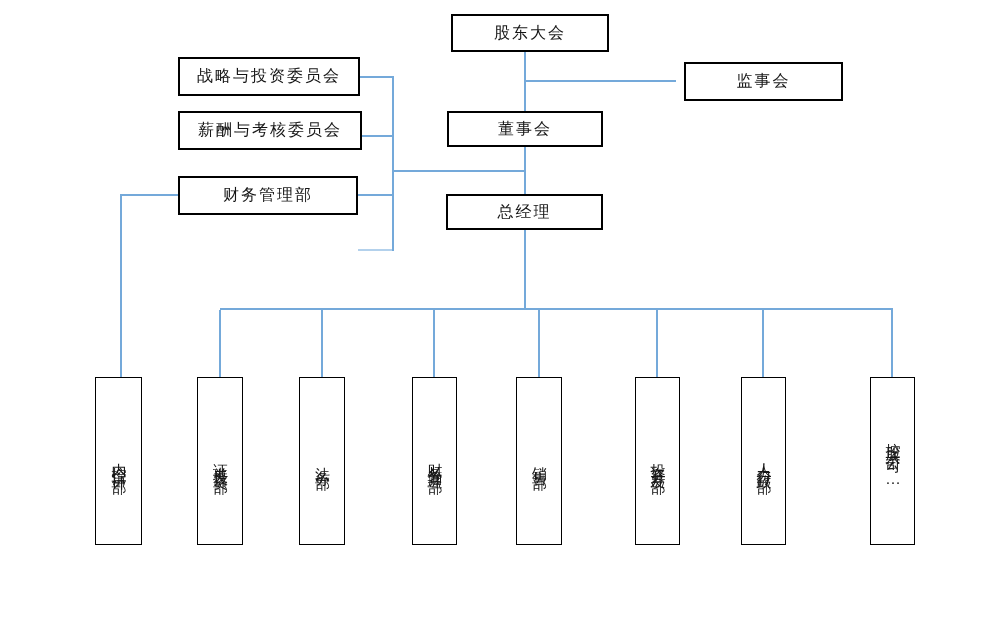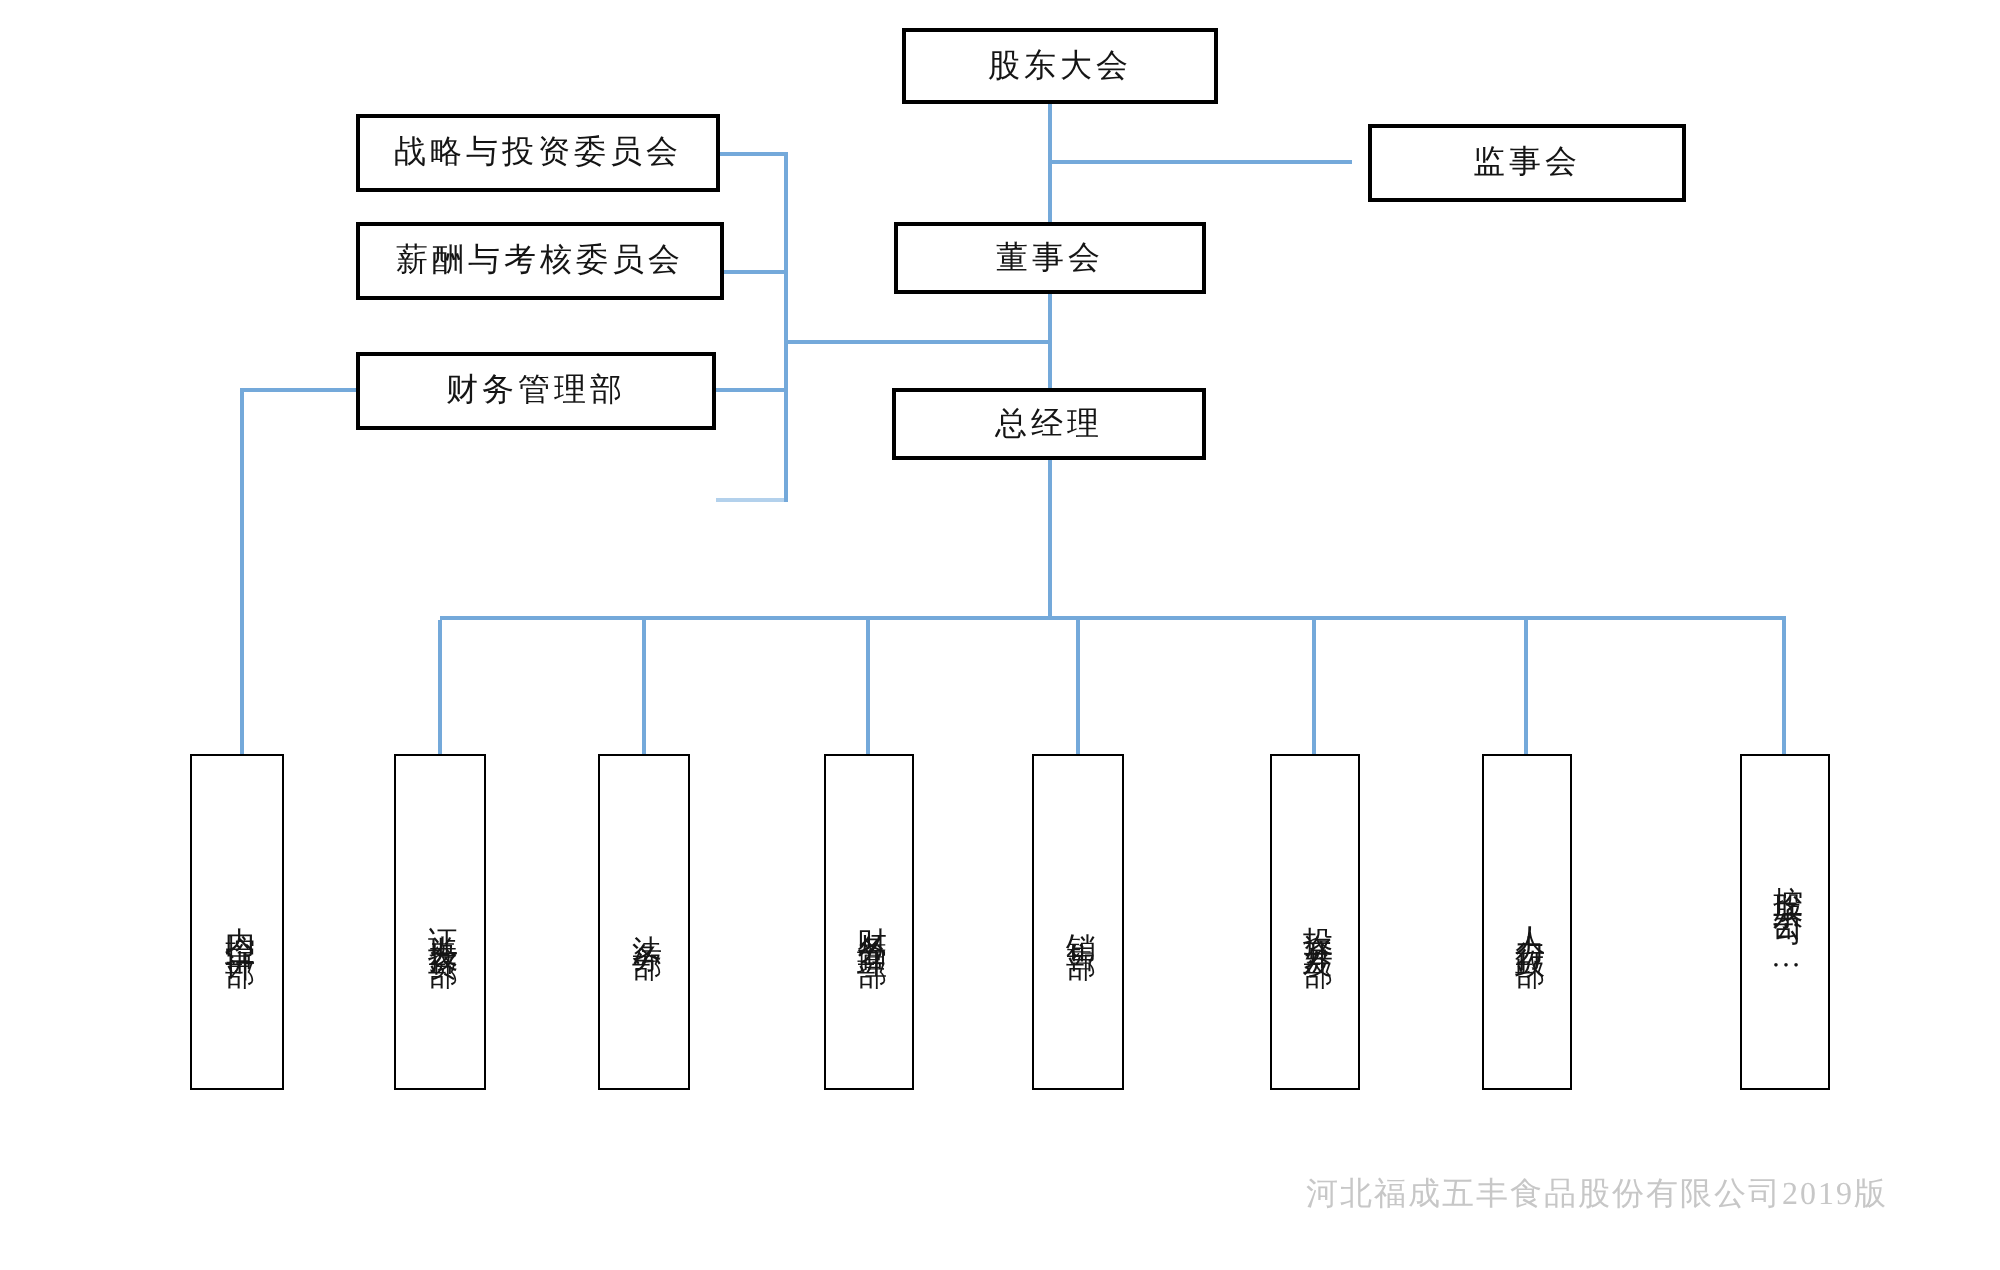--- a/index.html
+++ b/index.html
@@ -115,14 +115,13 @@
 
   <div class="vbox" id="b-d1">内控审计部</div>
   <div class="vbox" id="b-d2">证券投资部</div>
   <div class="vbox" id="b-d3">法务部</div>
   <div class="vbox" id="b-d4">财务管理部</div>
   <div class="vbox" id="b-d5">销售部</div>
   <div class="vbox" id="b-d6">投资开发部</div>
   <div class="vbox" id="b-d7">人力行政部</div>
   <div class="vbox" id="b-d8">控股子公司……</div>
 
-  <div id="watermark">河北福成五丰食品股份有限公司2019版</div>
 </div>
 
 </body></html>

